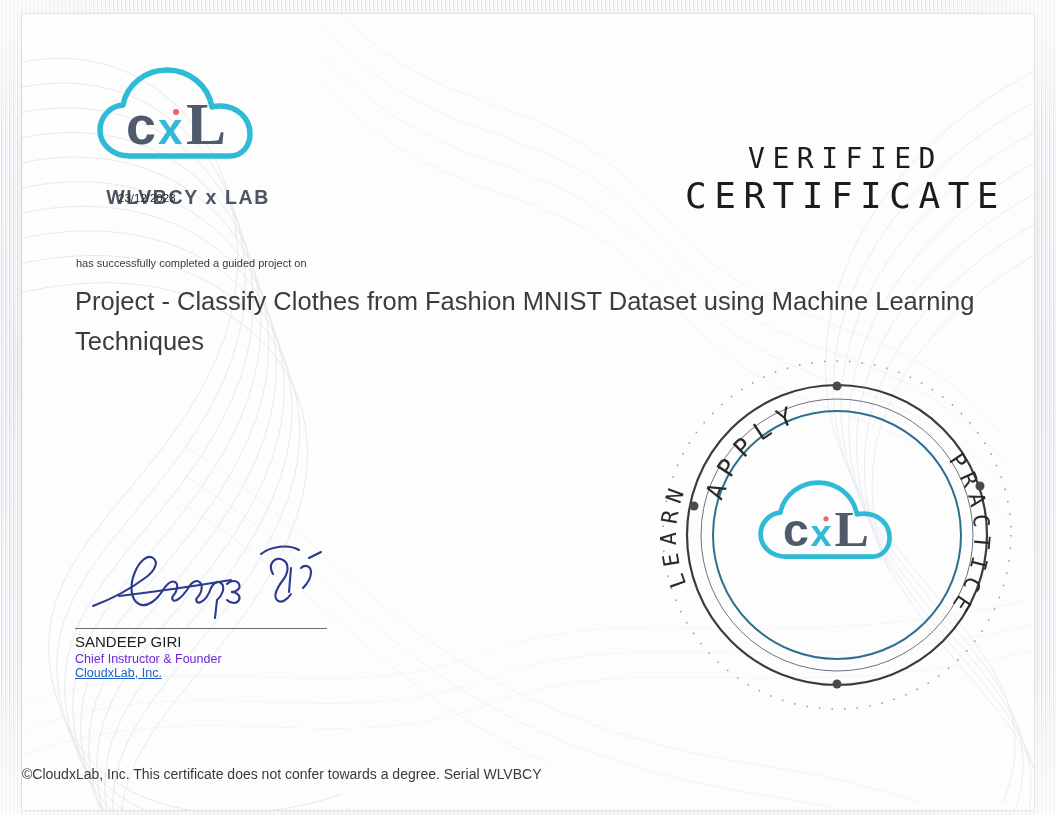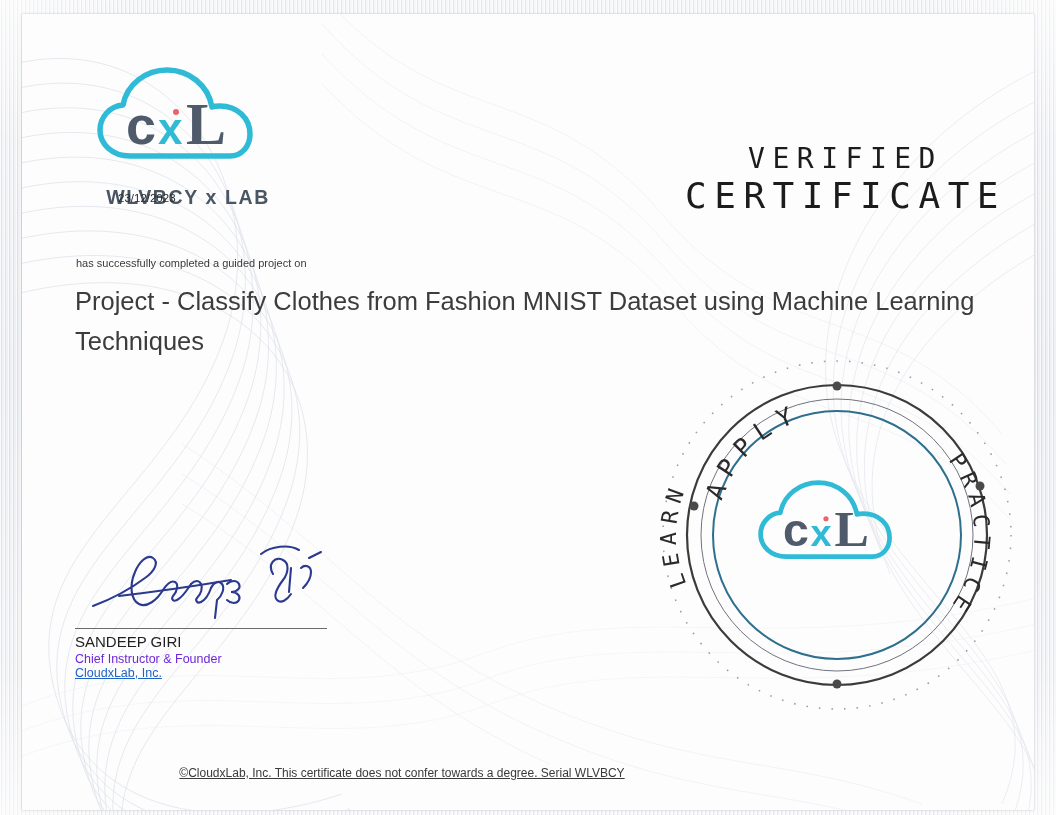--- a/index.html
+++ b/index.html
@@ -180,24 +180,23 @@
     text-decoration: underline;
     cursor: pointer;
   }
 
   
   #footer-note {
     position: absolute;
     left: 0;
     top: 752px;
     width: 760px;
-    text-align: center;
-    font-size: 12px;
+    text-align: left;
+    font-size: 14px;
     color: #3a3a3a;
-    text-decoration: underline;
   }
 
   
   #seal {
     position: absolute;
     left: 626px;
     top: 332px;
     width: 378px;
     height: 378px;
   }

